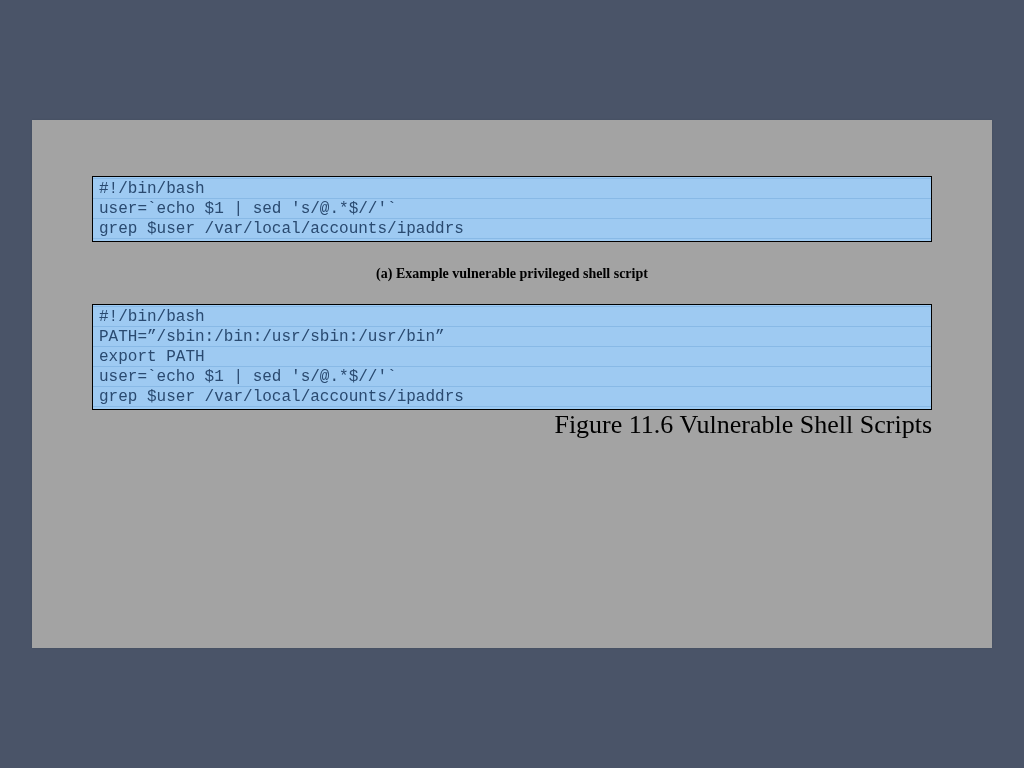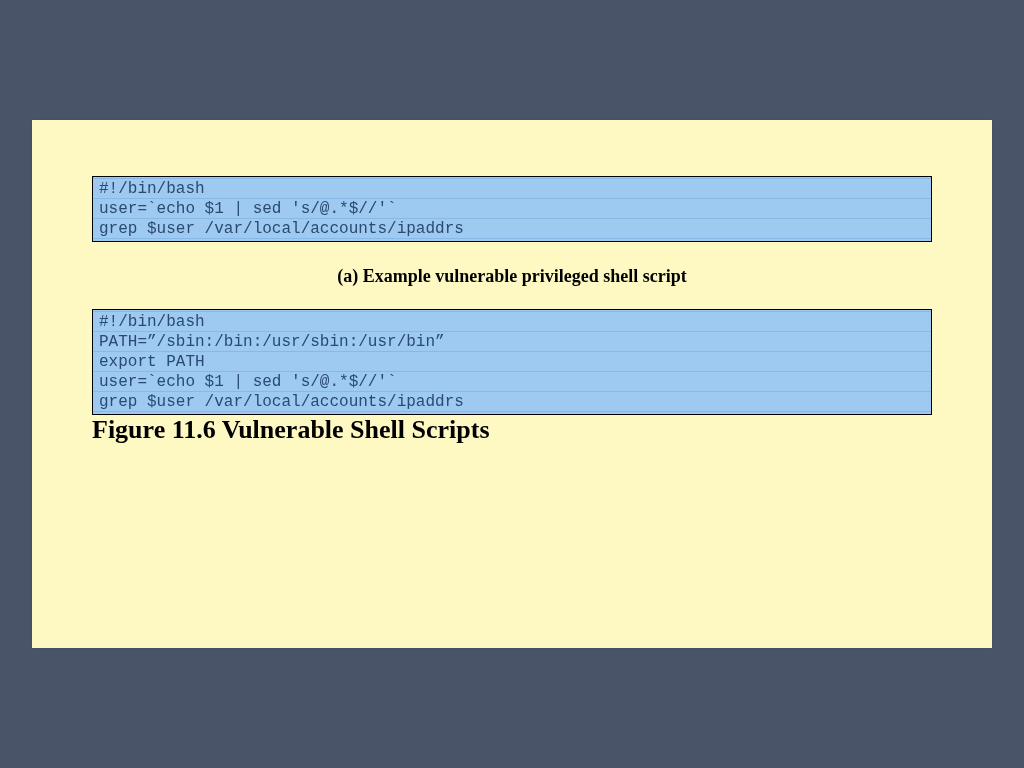--- a/index.html
+++ b/index.html
@@ -5,21 +5,21 @@
   * { margin: 0; padding: 0; box-sizing: border-box; }
   html, body { width: 1024px; height: 768px; }
   body {
     background: #4a5468;
     font-family: "Times New Roman", Times, serif;
     display: flex;
     align-items: center;
     justify-content: center;
   }
   .slide {
-    background: #fef9c3;
+    background: #a3a3a3;
     width: 960px;
     height: 528px;
     padding: 56px 60px 40px 60px;
     box-shadow: 0 0 2px rgba(0,0,0,0.1);
   }
   .codebox {
     border: 1px solid #000;
     background: #9ecaf2;
     font-family: "Courier New", Courier, monospace;
     font-size: 16px;
@@ -33,34 +33,34 @@
       #9ecaf2 19px,
       #88b9e6 19px,
       #88b9e6 20px
     );
     background-origin: content-box;
     background-clip: padding-box;
   }
   .caption {
     text-align: center;
     font-weight: bold;
-    font-size: 18px;
+    font-size: 14px;
     color: #000;
     margin: 24px 0 22px 0;
   }
   .caption2 {
     text-align: center;
     font-weight: bold;
     font-size: 18px;
     color: #000;
     margin: 26px 0 18px 0;
   }
   .figtitle {
-    text-align: left;
-    font-weight: bold;
+    text-align: right;
+    font-weight: normal;
     font-size: 26px;
     color: #000;
   }
 </style>
 </head>
 <body>
 
 <div class="slide">
 
   <div class="codebox">#!/bin/bash

